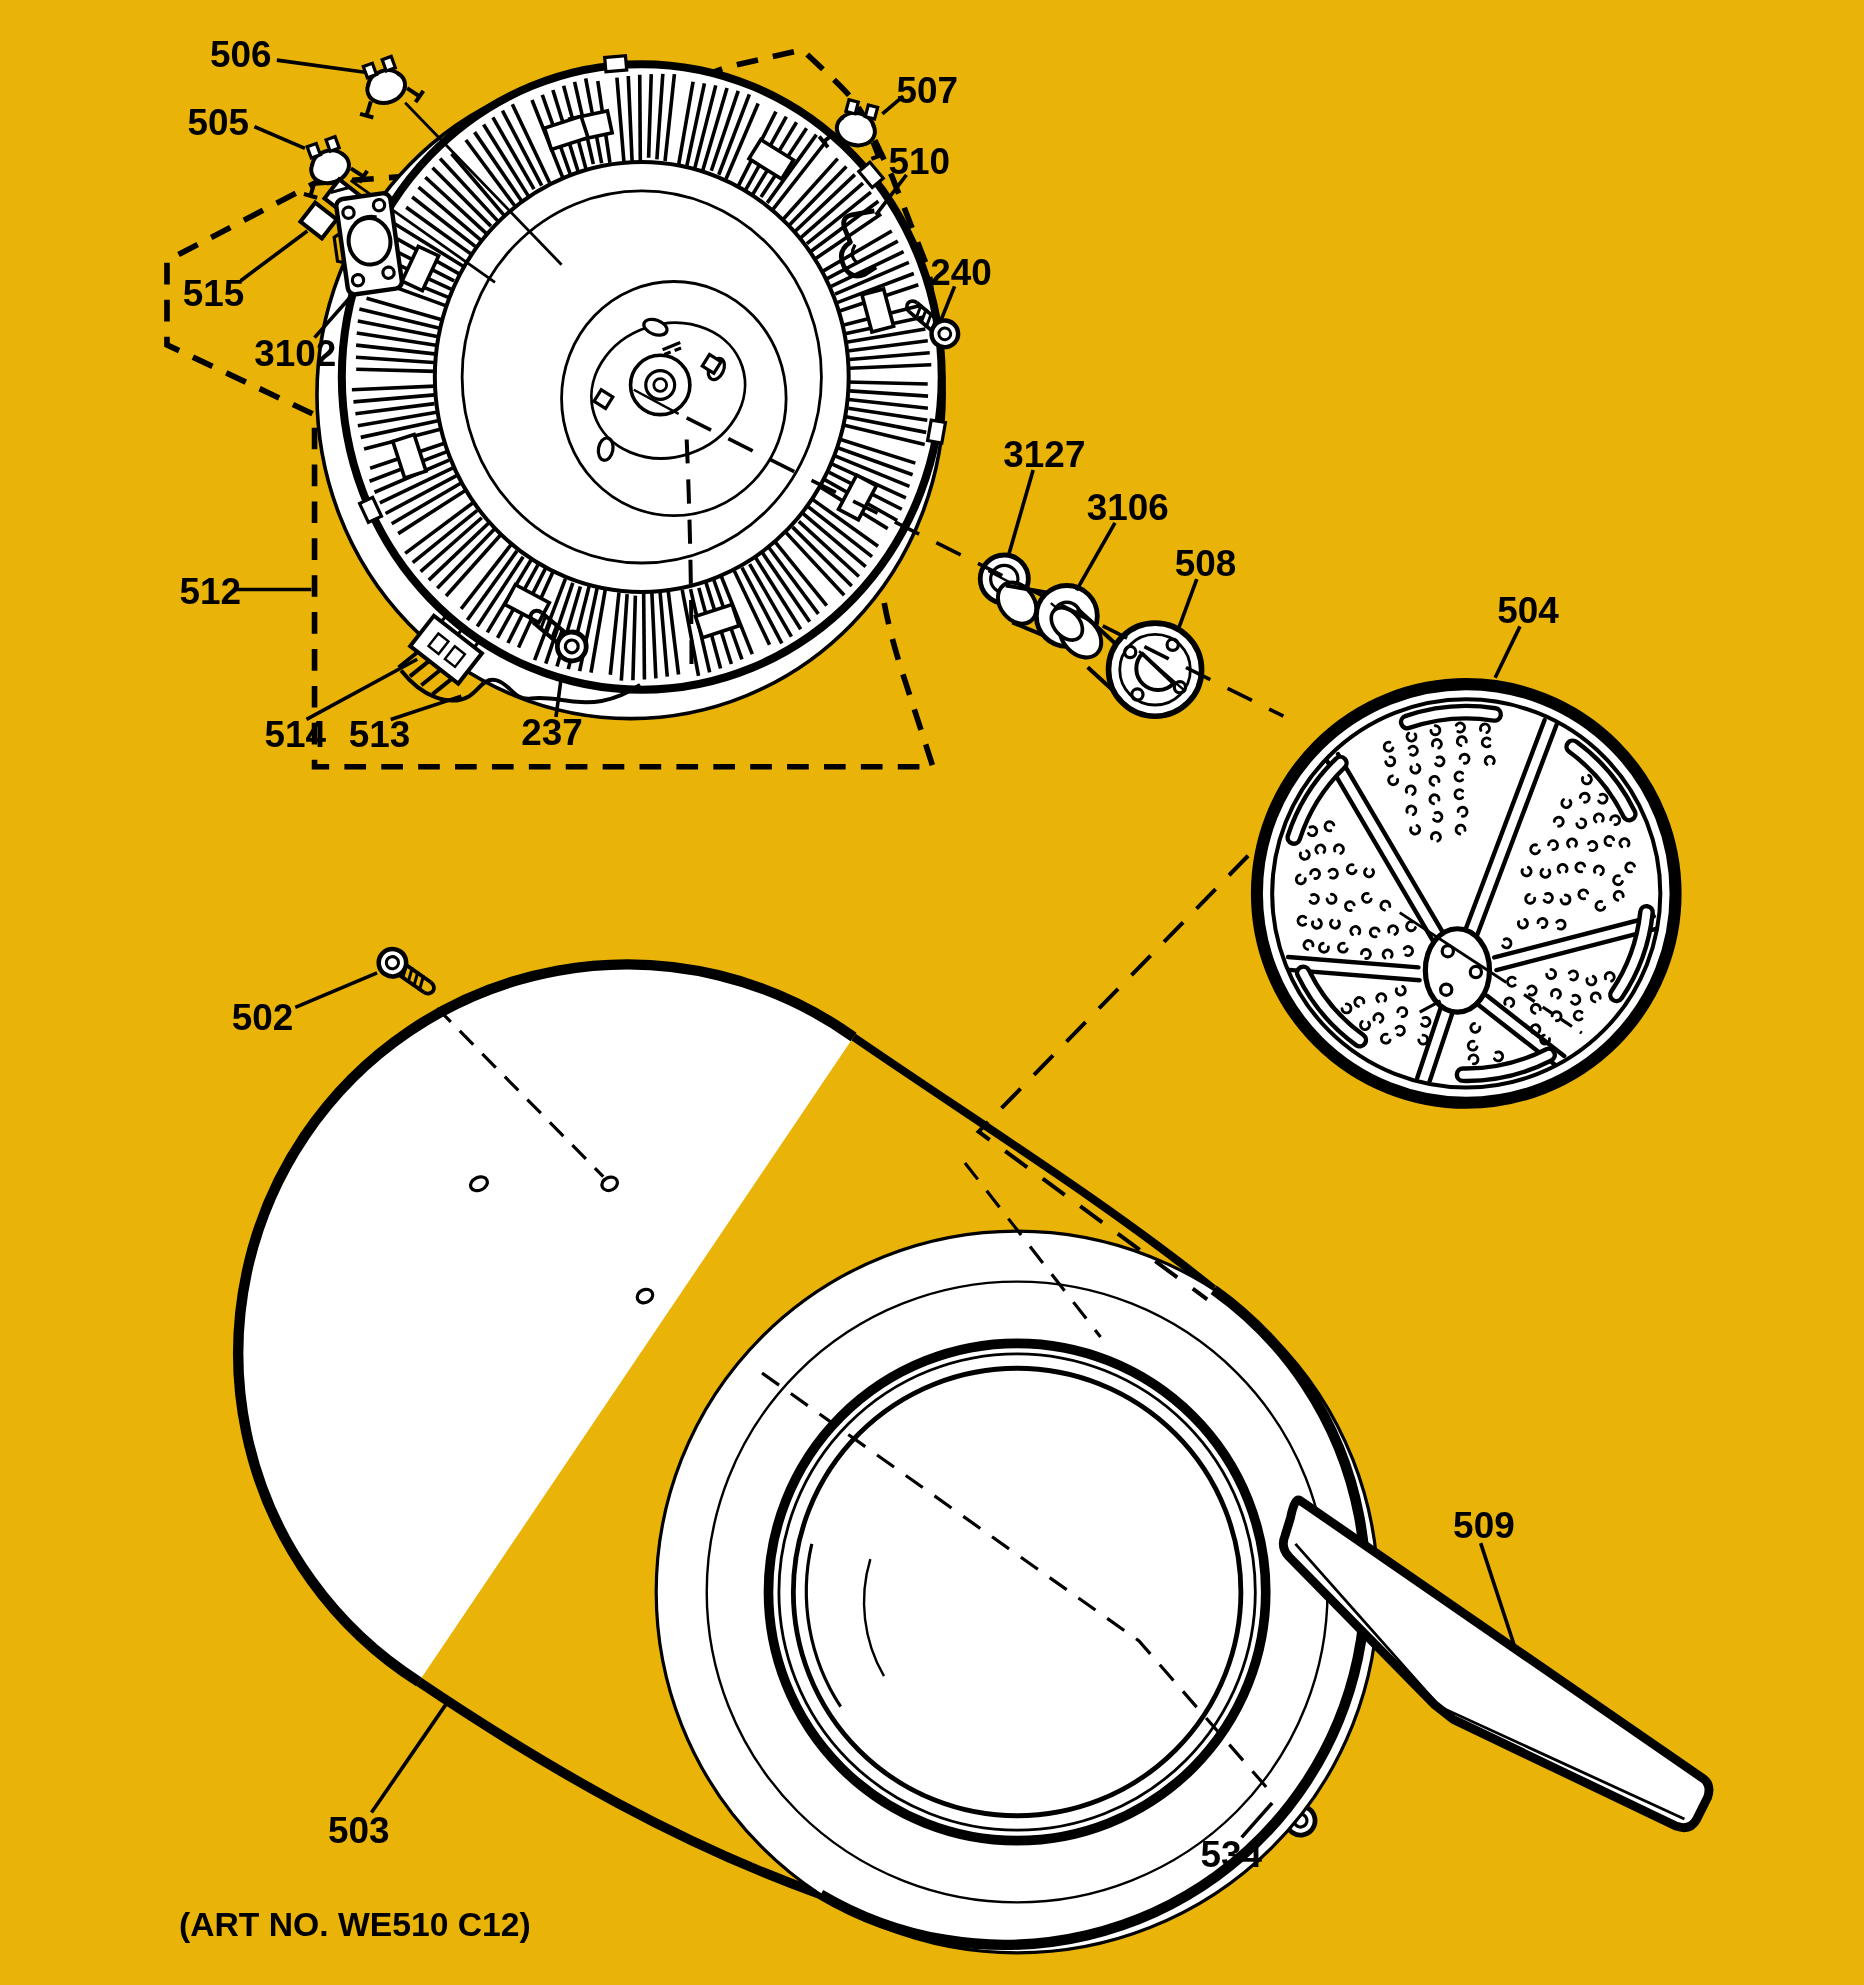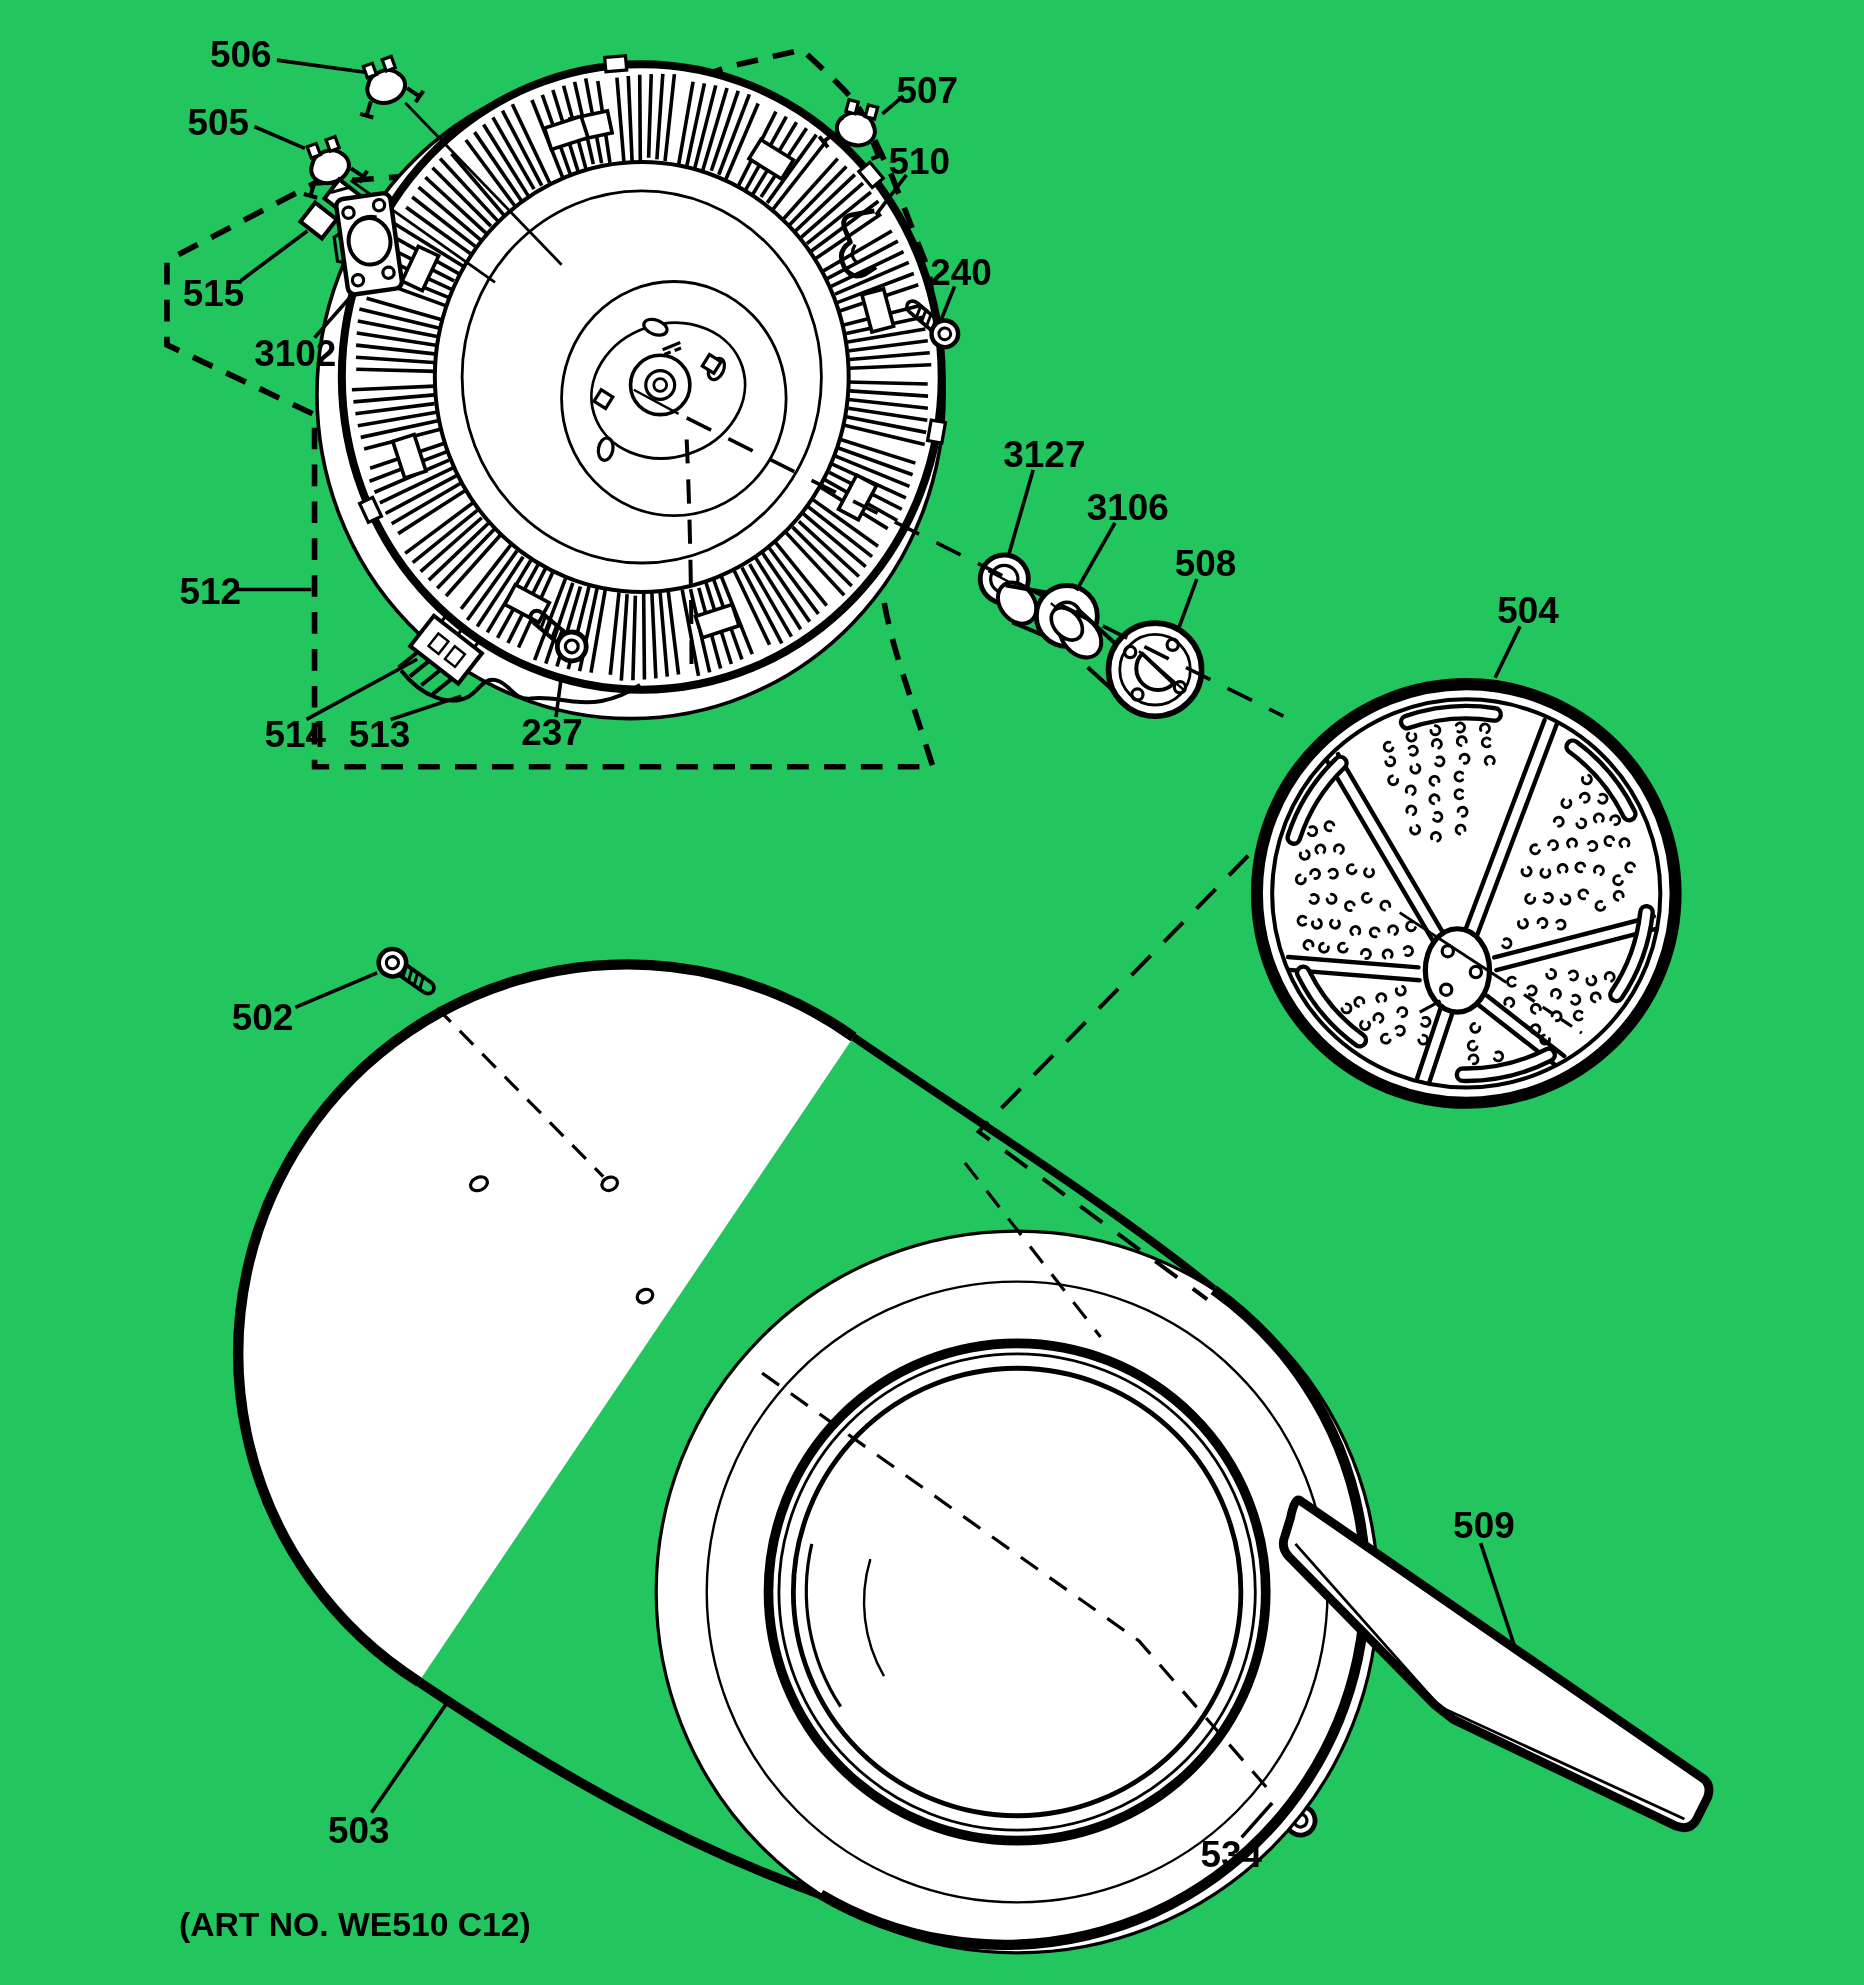--- a/index.html
+++ b/index.html
@@ -1,16 +1,16 @@
 <!DOCTYPE html>
 <html style="font-size:13px"><head>
 <meta charset="utf-8">
 <style>
   html,body{margin:0;padding:0;background:#fff;}
-  .stage{width:1865px;height:1985px;position:relative;background:#22c55e;overflow:hidden;}
+  .stage{width:1865px;height:1985px;position:relative;background:#eab308;overflow:hidden;}
   svg{position:absolute;left:0;top:0;}
   text.plabel{font-family:"Liberation Sans","DejaVu Sans",sans-serif;font-weight:bold;fill:#000;}
   text.artno{font-family:"Liberation Sans","DejaVu Sans",sans-serif;font-weight:bold;fill:#000;}
 </style>
 </head>
 <body>
 
 <div class="stage">
 <svg id="art" width="1865" height="1985" viewBox="0 0 2325 2475">
   <defs>

